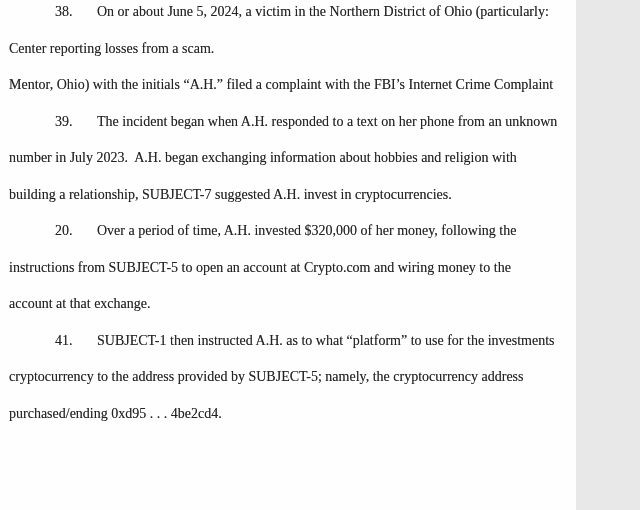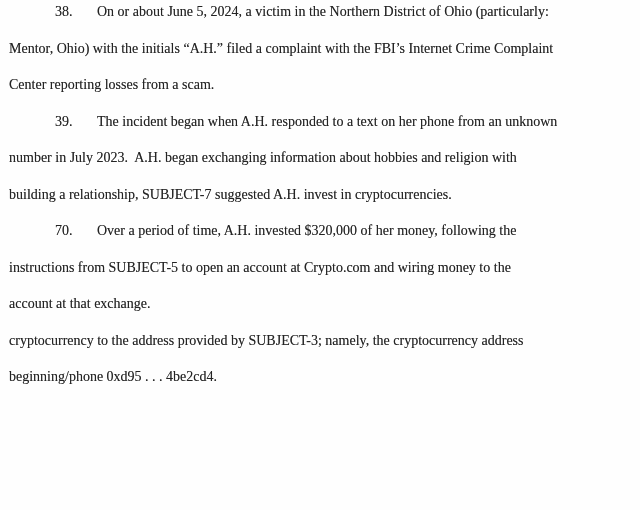--- a/index.html
+++ b/index.html
@@ -2,21 +2,21 @@
 <html><head>
 <meta charset="utf-8">
 <style>
   html, body {
     margin: 0;
     padding: 0;
     background: #e8e8e8;
   }
   .page {
     position: relative;
-    width: 640px;
+    width: 576px;
     height: 510px;
     background: #fefefe;
     overflow: hidden;
     font-family: "Liberation Serif", "DejaVu Serif", serif;
     color: #242424;
     
     text-shadow: 0 0 0.6px rgba(70, 70, 70, 0.55);
   }
   .doc {
     margin-top: -6px;
@@ -39,31 +39,32 @@
   }
 </style>
 </head>
 <body>
 
 <div class="page">
   <div class="doc">
 
   <div class="para">
         <div class="line"><span class="pnum">38.</span><span>On or about June 5, 2024, a victim in the Northern District of Ohio (particularly:</span></div>
+        <div class="line">Center reporting losses from a scam.</div>
         <div class="line">Mentor, Ohio) with the initials “A.H.” filed a complaint with the FBI’s Internet Crime Complaint</div>
-        <div class="line">Center reporting losses from a scam.</div>
       </div>
       <div class="para">
         <div class="line"><span class="pnum">39.</span><span>The incident began when A.H. responded to a text on her phone from an unknown</span></div>
         <div class="line">number in July 2023.  A.H. began exchanging information about hobbies and religion with</div>
         <div class="line">building a relationship, SUBJECT-7 suggested A.H. invest in cryptocurrencies.</div>
       </div>
       <div class="para">
-        <div class="line"><span class="pnum">70.</span><span>Over a period of time, A.H. invested $320,000 of her money, following the</span></div>
+        <div class="line"><span class="pnum">20.</span><span>Over a period of time, A.H. invested $320,000 of her money, following the</span></div>
         <div class="line">instructions from SUBJECT-5 to open an account at Crypto.com and wiring money to the</div>
         <div class="line">account at that exchange.</div>
       </div>
       <div class="para">
-        <div class="line">cryptocurrency to the address provided by SUBJECT-3; namely, the cryptocurrency address</div>
-        <div class="line">beginning/phone 0xd95 . . . 4be2cd4.</div>
+        <div class="line"><span class="pnum">41.</span><span>SUBJECT-1 then instructed A.H. as to what “platform” to use for the investments</span></div>
+        <div class="line">cryptocurrency to the address provided by SUBJECT-5; namely, the cryptocurrency address</div>
+        <div class="line">purchased/ending 0xd95 . . . 4be2cd4.</div>
       </div>
     </div>
 </div>
 
 </body></html>

